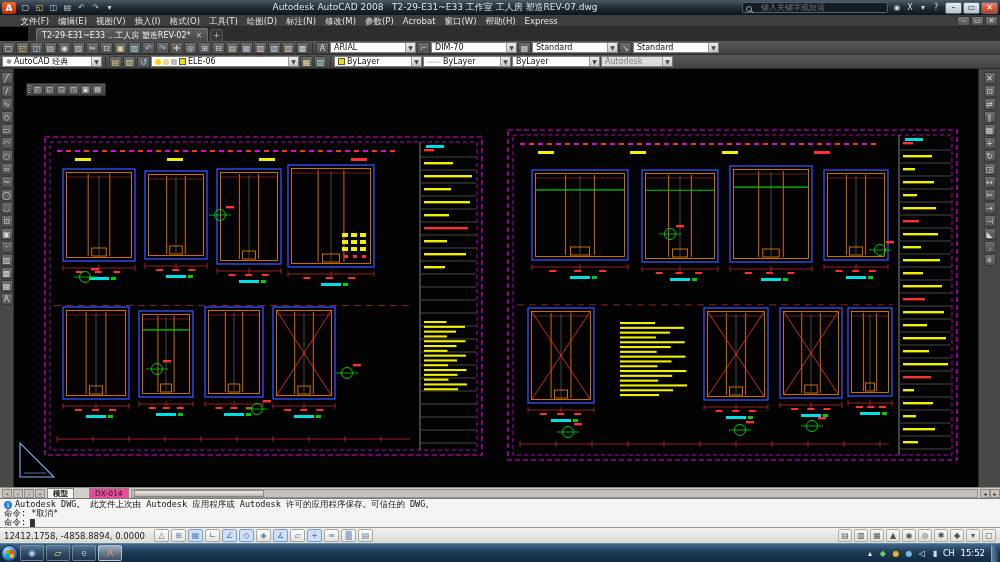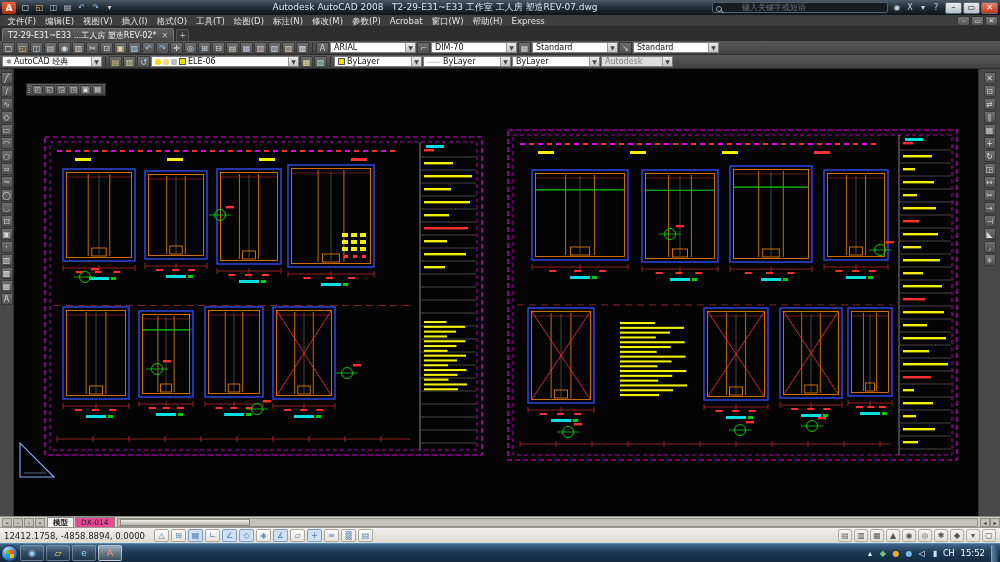--- a/index.html
+++ b/index.html
@@ -7,37 +7,37 @@
 body{font-family:"DejaVu Sans","Liberation Sans",sans-serif;background:#000;overflow:hidden;}
 #app{position:relative;width:1000px;height:562px;display:flex;flex-direction:column;background:#000;}
 
 
 .titlebar{height:15px;flex:0 0 15px;background:linear-gradient(#4a5a66,#25303a 45%,#0e151b);display:flex;align-items:center;position:relative;color:#dde6ee;}
 .logo{width:14px;height:12px;margin:0 3px 0 2px;background:linear-gradient(#ff5f2e,#b02c0c);border-radius:2px;color:#fff;font-size:9px;font-weight:bold;text-align:center;line-height:12px;}
 .qat{display:flex;gap:1px;}
 .qat .ticon{width:13px;height:12px;background:none;border:none;font-size:8px;line-height:12px;text-align:center;}
 .title-center{position:absolute;left:210px;right:340px;text-align:center;font-size:9px;white-space:nowrap;overflow:hidden;pointer-events:none;}
 .tb-right{margin-left:auto;display:flex;align-items:center;gap:3px;padding-right:2px;z-index:2;}
-.searchbox{display:flex;align-items:flex-end;gap:20px;width:176px;height:11px;background:#141c22;border:1px solid #51616d;border-radius:2px;padding:0 3px;}
+.searchbox{display:flex;align-items:flex-end;gap:9px;width:146px;height:11px;background:#141c22;border:1px solid #51616d;border-radius:2px;padding:0 3px;}
 .searchbox input{flex:1;background:transparent;border:none;outline:none;color:#bcc9d4;font-size:8px;font-family:inherit;min-width:0;}
 .mag{width:6px;height:6px;border:1px solid #8fa2b0;border-radius:50%;position:relative;flex:0 0 6px;}
 .mag::after{content:"";position:absolute;width:4px;height:1px;background:#8fa2b0;right:-3px;bottom:-1px;transform:rotate(40deg);}
 .tb-mini{width:12px;height:11px;text-align:center;font-size:8px;line-height:11px;color:#cdd8e2;}
 .winctl{display:flex;gap:1px;}
 .winbtn{width:17px;height:12px;background:linear-gradient(#e8ecf0,#b8c2cc);border:1px solid #5a6a76;border-radius:2px;font-size:8px;line-height:10px;text-align:center;color:#222;}
 .winbtn.close{background:linear-gradient(#e8806a,#c03a1e);color:#fff;}
 
 
-.menubar{height:12px;flex:0 0 12px;background:#3e3e3e;border-bottom:1px solid #2a2a2a;display:flex;align-items:center;font-size:8.5px;color:#e4e4e4;padding-left:3px;}
+.menubar{height:12px;flex:0 0 12px;background:#3e3e3e;border-bottom:1px solid #2a2a2a;display:flex;align-items:center;font-size:8.5px;color:#e4e4e4;padding-left:16px;}
 .menu-item{padding:0 4.5px;line-height:12px;white-space:nowrap;}
 .menubar .winctl{margin-left:auto;padding-right:2px;}
 .menubar .winbtn{width:13px;height:10px;font-size:7px;line-height:8px;background:linear-gradient(#777,#555);color:#ddd;border:1px solid #333;}
 
 
-.tabbar{height:14px;flex:0 0 14px;background:#2d2d2d;display:flex;align-items:flex-end;padding-left:2px;}
+.tabbar{height:14px;flex:0 0 14px;background:#2d2d2d;display:flex;align-items:flex-end;padding-left:8px;margin-left:28px;}
 .doc-tab{height:13px;display:flex;align-items:center;background:linear-gradient(#606060,#474747);border:1px solid #737373;border-bottom:none;border-radius:2px 2px 0 0;color:#f0f0f0;font-size:8px;padding:0 5px;gap:5px;white-space:nowrap;}
 .tab-close{color:#c8c8c8;}
 .tab-plus{width:13px;height:12px;margin-left:2px;background:#3a3a3a;border:1px solid #555;border-bottom:none;border-radius:2px 2px 0 0;color:#bbb;font-size:8px;text-align:center;line-height:11px;}
 
 
 .toolbar{height:14px;flex:0 0 14px;background:linear-gradient(#585858,#424242);border-bottom:1px solid #2d2d2d;display:flex;align-items:center;gap:1px;padding:0 2px;}
 .ticon{width:13px;height:12px;flex:0 0 13px;background:linear-gradient(#6e6e6e,#515151);border:1px solid #383838;border-radius:1px;color:#d8d8d8;font-size:8px;line-height:11px;text-align:center;overflow:hidden;}
 .tsep{width:1px;height:11px;background:#333;margin:0 2px;flex:0 0 1px;}
 .combo{display:flex;align-items:center;height:11px;background:#fff;border:1px solid #7c7c7c;font-size:8px;color:#101010;padding-left:3px;gap:2px;flex:0 0 auto;}
 .combo .val{flex:1;white-space:nowrap;overflow:hidden;}
@@ -858,31 +858,46 @@
       </div>
   </div>
 
   <div class="layoutbar">
     <div class="lt-arrows" id="ltNav">
         <span class="lt-arrow">«</span>
         <span class="lt-arrow">‹</span>
         <span class="lt-arrow">›</span>
         <span class="lt-arrow">»</span>
       </div>
-    <span id="ltTabs" style="display:flex;align-items:flex-end;gap:1px">
+    <span id="ltTabs" style="display:flex;align-items:flex-end;gap:15px">
         <span class="lt-tab active">模型</span>
         <span class="lt-tab">DX-014</span>
       </span>
     <div class="lt-scroll">
       <div class="lt-thumb"></div>
     </div>
     <span class="lt-arrow">◂</span>
     <span class="lt-arrow">▸</span>
   </div>
 
+  <div class="cmd">
+    <div id="cmdHist">
+        <div class="cmd-line">
+          <span class="cmd-ico">i</span>
+          <span>Autodesk DWG。 此文件上次由 Autodesk 应用程序或 Autodesk 许可的应用程序保存。可信任的 DWG。</span>
+        </div>
+        <div class="cmd-line">
+          <span>命令: *取消*</span>
+        </div>
+      </div>
+    <div class="cmd-line">
+      <span>命令:</span>
+      <span class="caret"></span>
+    </div>
+  </div>
 
   <div class="statusbar">
     <span class="coords">12412.1758, -4858.8894, 0.0000</span>
     <span id="toggles" style="display:flex;gap:2px">
         <span class="toggle">△</span>
         <span class="toggle">⊞</span>
         <span class="toggle on">▦</span>
         <span class="toggle">∟</span>
         <span class="toggle on">∠</span>
         <span class="toggle on">◇</span>

